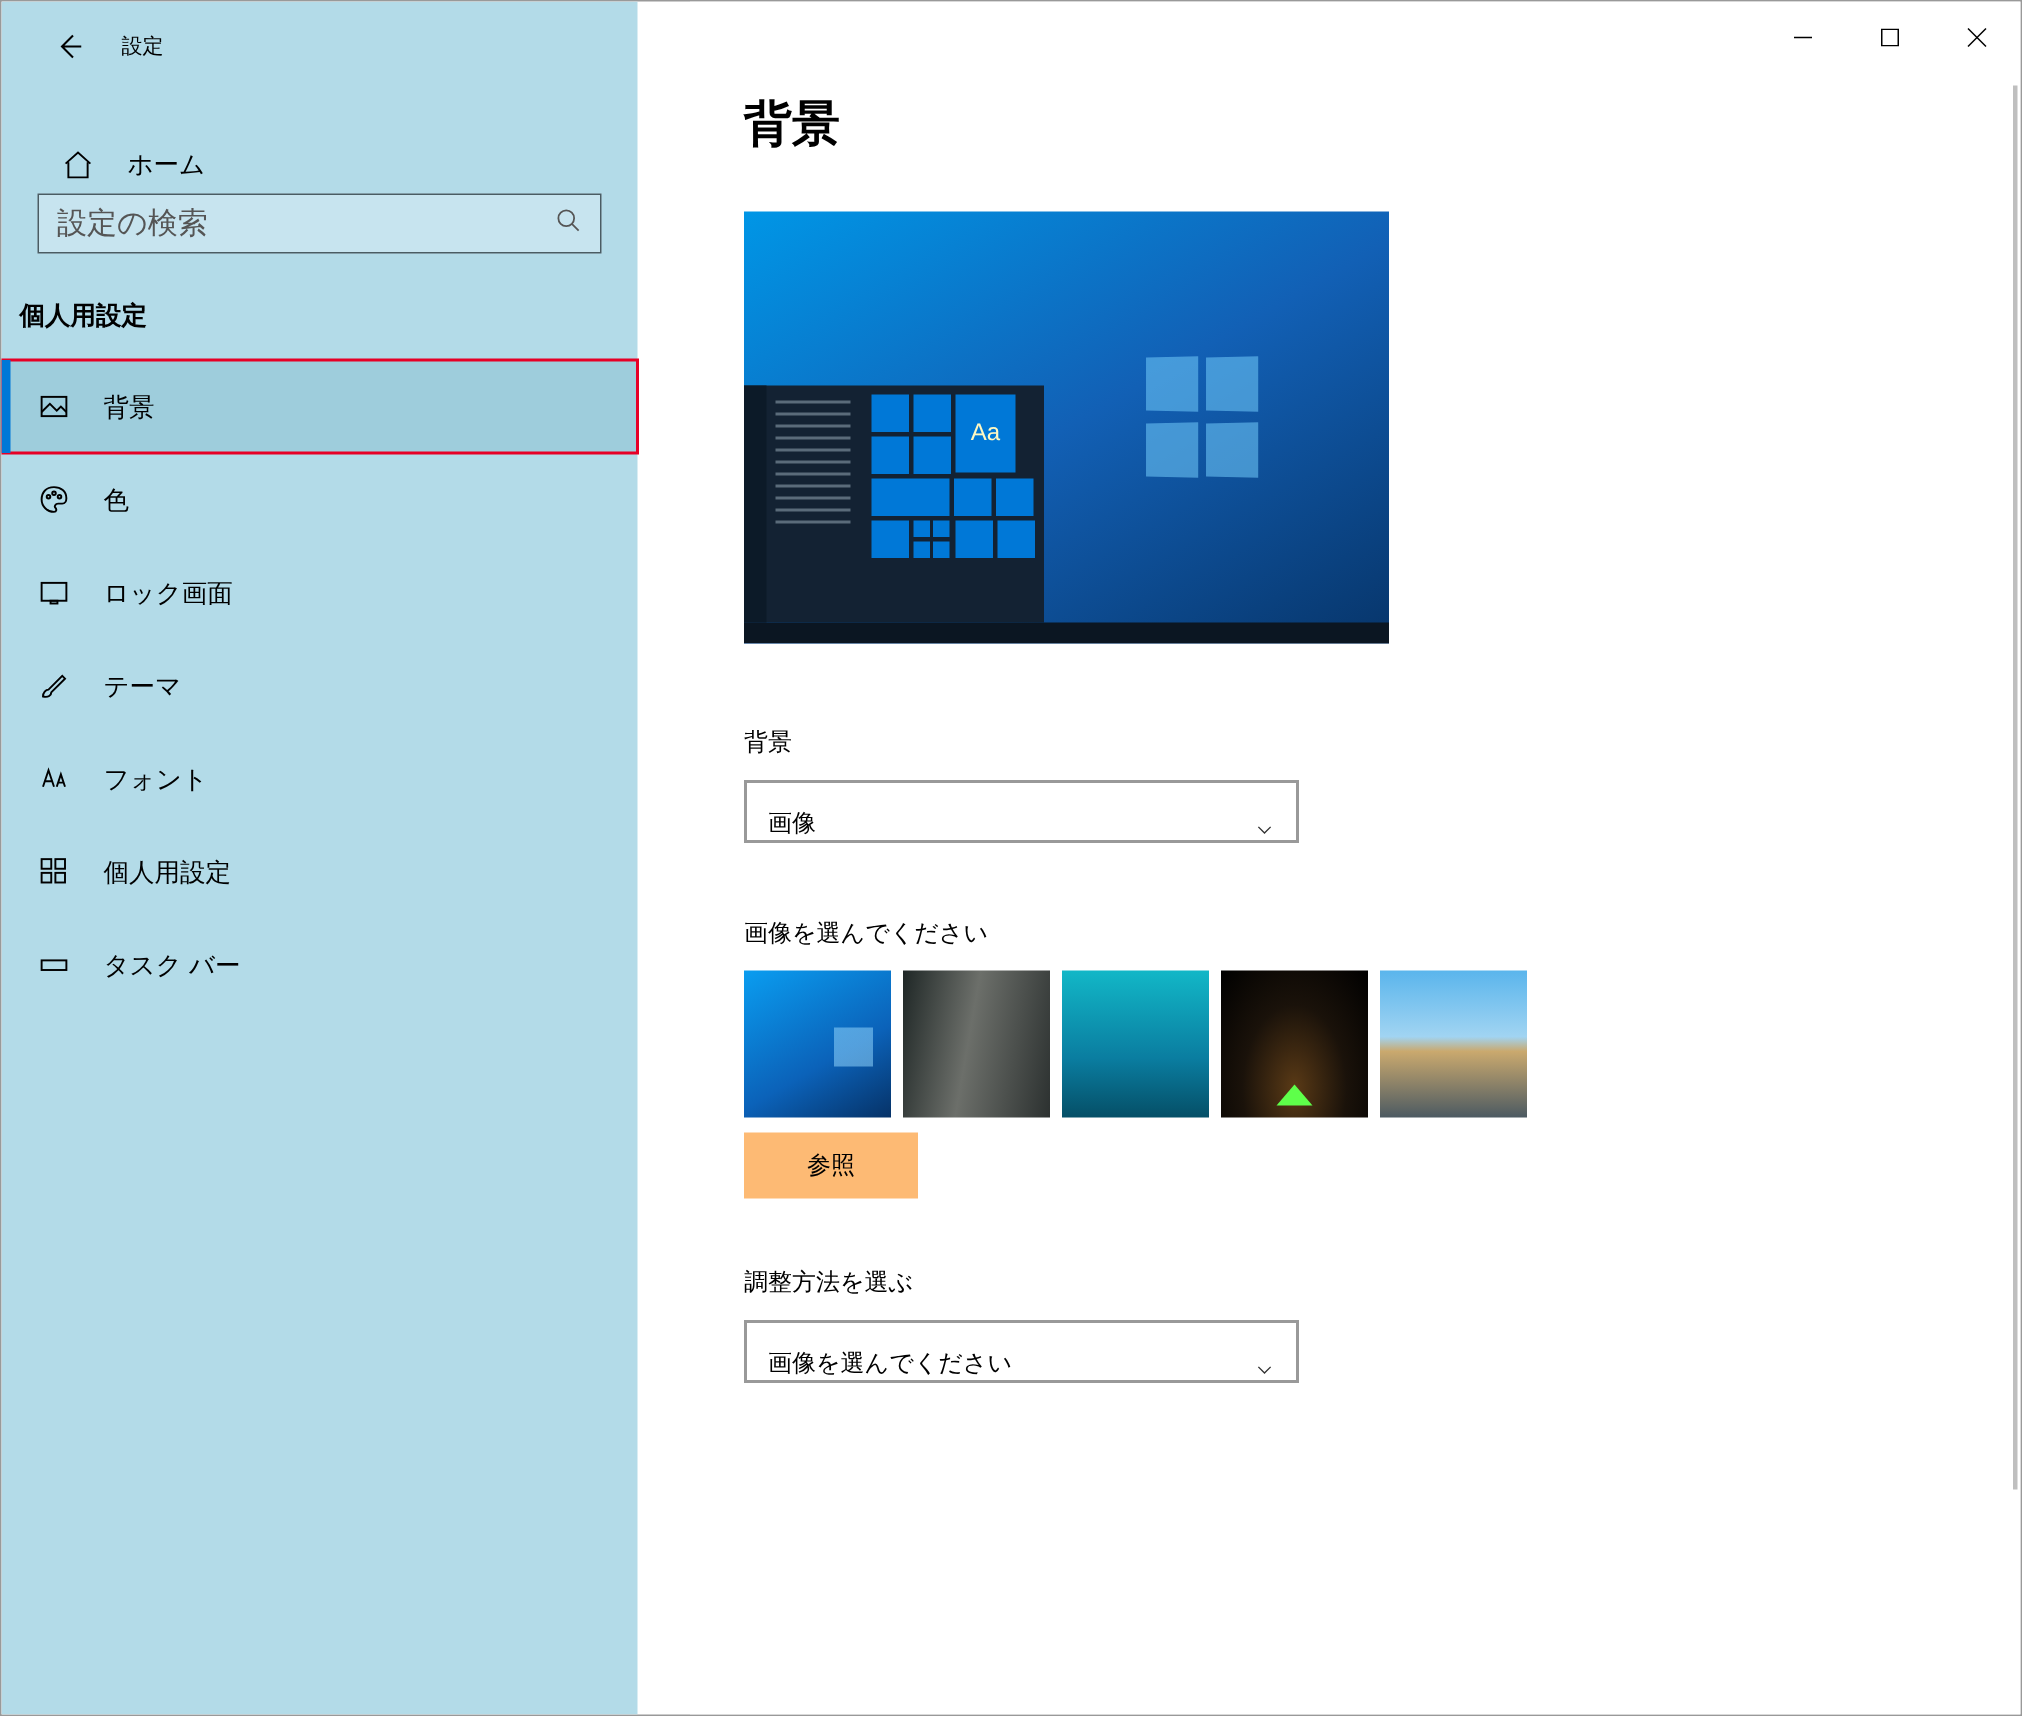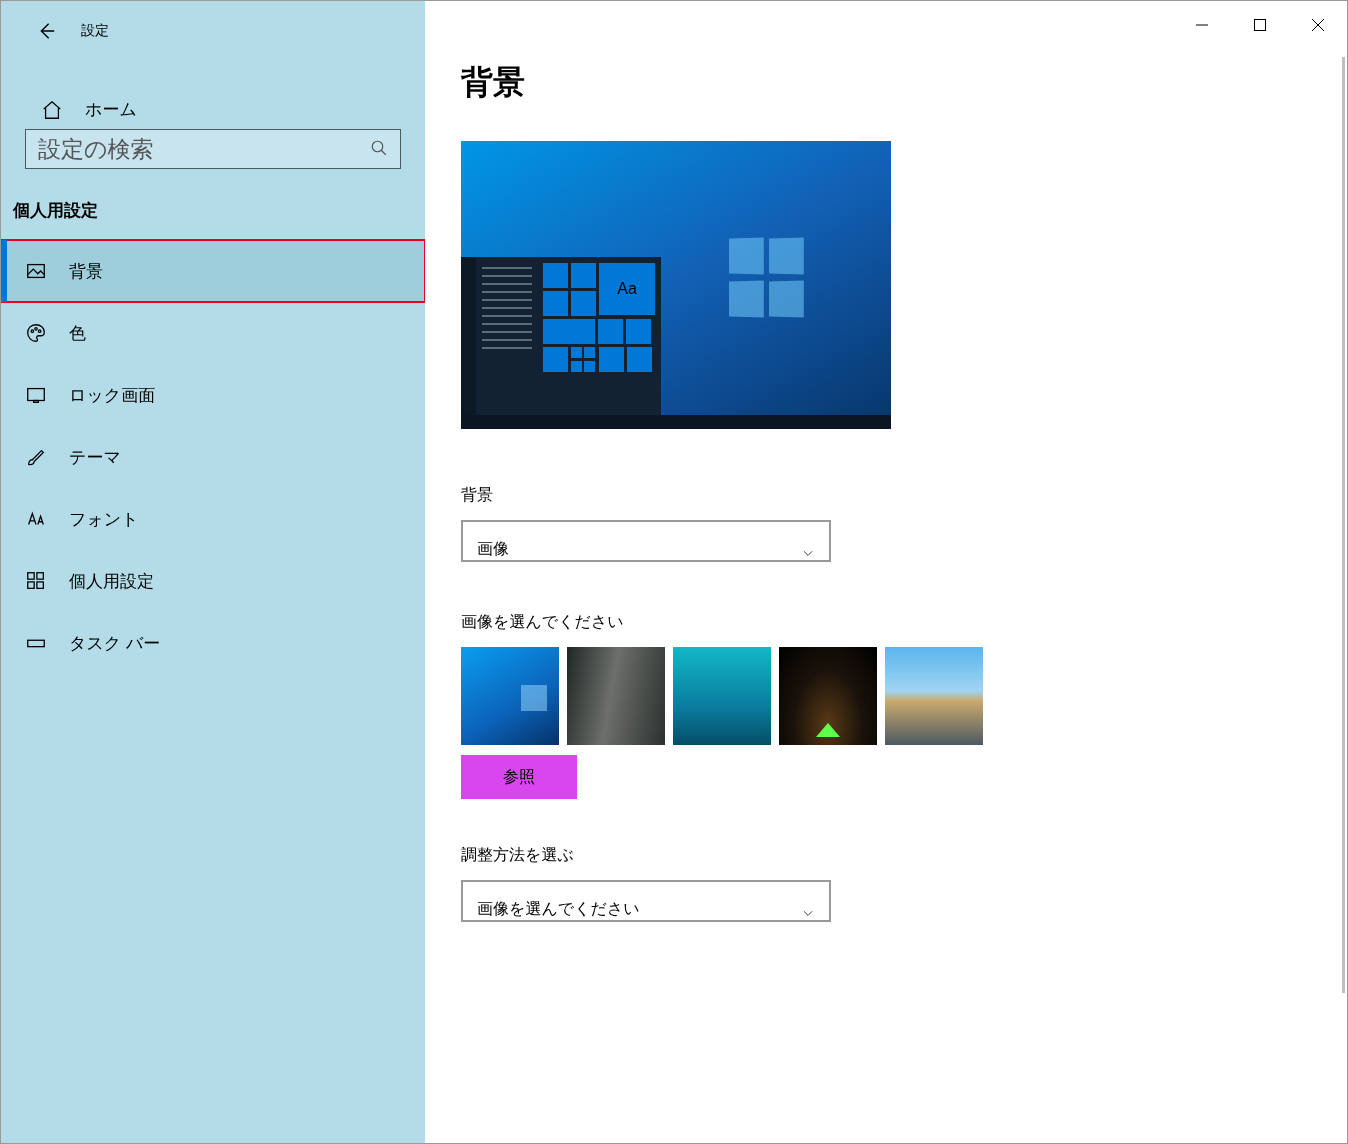--- a/index.html
+++ b/index.html
@@ -6,21 +6,21 @@
 body {
   font-family: "Yu Gothic UI", "Segoe UI", Meiryo, sans-serif;
   font-size: 15px;
   color: #000;
   background: #fff;
   width: 1348px;
   height: 1144px;
   overflow: hidden;
   border: 1px solid #999;
 }
-.root { display: flex; height: 100%; width: 100%; }
+.root { display: flex; height: 100%; width: 100%; gap: 35px; }
 
 
 .sidebar {
   width: 424px;
   background: #b3dbe8;
   position: relative;
   flex-shrink: 0;
 }
 .top-row {
   height: 60px;
@@ -56,21 +56,21 @@
   background: #c7e4ef;
   height: 40px;
   display: flex;
   align-items: center;
   padding: 0 12px;
 }
 .search-box input {
   flex: 1;
   border: none;
   background: transparent;
-  font-size: 23px;
+  font-size: 20px;
   color: #4d7c0f;
   outline: none;
 }
 .search-box input::placeholder { color: #555; }
 .search-icon { color: #555; }
 
 .section-title {
   font-weight: bold;
   font-size: 17px;
   padding: 30px 12px 18px;
@@ -190,21 +190,21 @@
 }
 .tiles {
   flex: 1;
   padding: 6px 6px 6px 0;
   display: flex;
   flex-direction: column;
   gap: 3px;
 }
 .tile-row { display: flex; gap: 3px; }
 .tile { background: #0078d7; }
-.t-lg { width: 56px; height: 52px; display:flex; align-items:center; justify-content:center; color:#000000; font-size:16px; }
+.t-lg { width: 40px; height: 52px; display:flex; align-items:center; justify-content:center; color:#fef9c3; font-size:16px; }
 .t-m { width: 25px; height: 25px; }
 .t-w { width: 52px; height: 25px; }
 .t-s { width: 11px; height: 11px; }
 
 .field-label {
   font-size: 16px;
   margin-top: 56px;
   margin-bottom: 14px;
 }
 .dropdown {
@@ -240,21 +240,21 @@
   linear-gradient(#8fd3fb,#8fd3fb);opacity:.55;}
 .th2 { background: linear-gradient(100deg,#1f2726,#6c6f6a 45%,#2c3130); }
 .th3 { background: linear-gradient(180deg,#12b7c7 0%,#0a7da0 60%,#054f67 100%); }
 .th4 { background: radial-gradient(ellipse at 50% 80%, #5a3a16 0%, #1a120a 50%, #000 100%); position:relative;}
 .th4::after{content:"";position:absolute;bottom:8px;left:50%;transform:translateX(-50%);width:0;height:0;
   border-left:12px solid transparent;border-right:12px solid transparent;border-bottom:14px solid #5eff4a;}
 .th5 { background: linear-gradient(180deg,#5ab5ec 0%, #a1d4f2 45%, #caa96e 55%, #4c5a62 100%); }
 
 .browse-btn {
   width: 116px; height: 44px;
-  background: #d946ef;
+  background: #fdba74;
   border: none;
   font-size: 16px;
   cursor: pointer;
 }
 .field-label-2 {
   font-size: 16px;
   margin-top: 46px;
   margin-bottom: 14px;
 }
 

